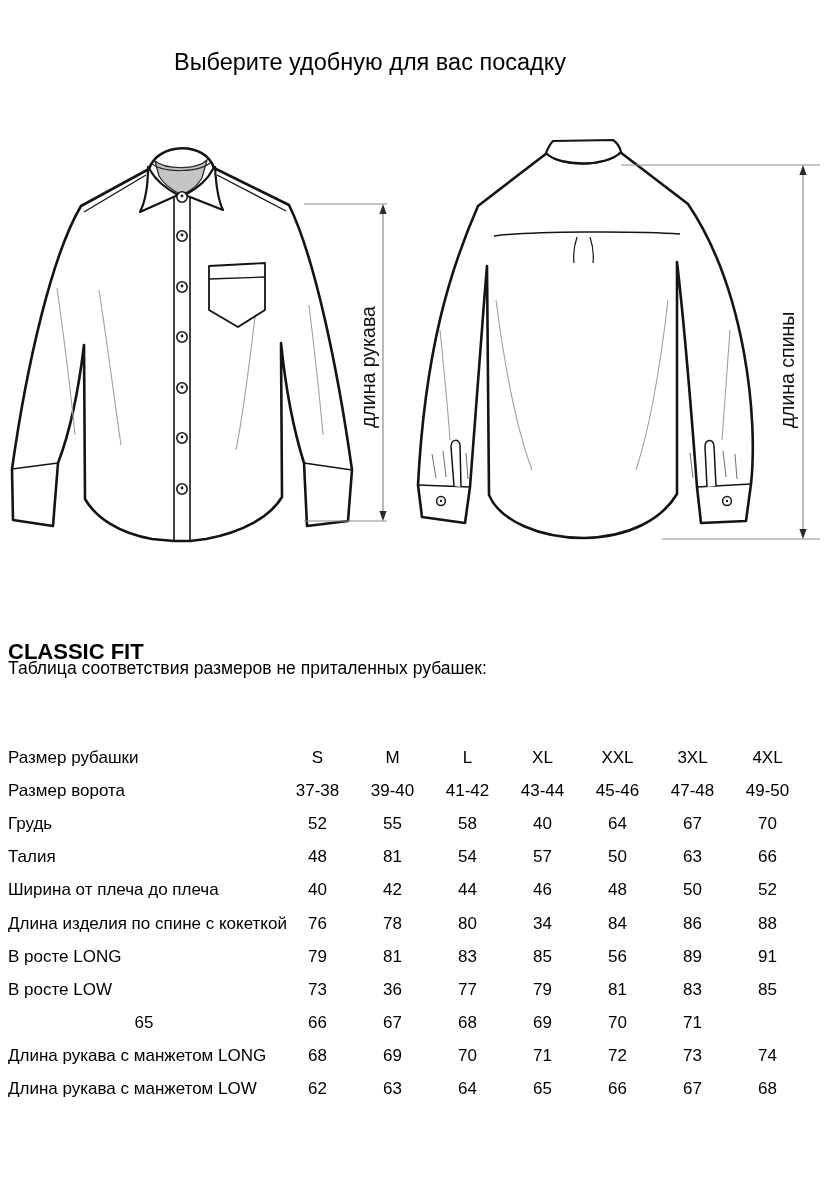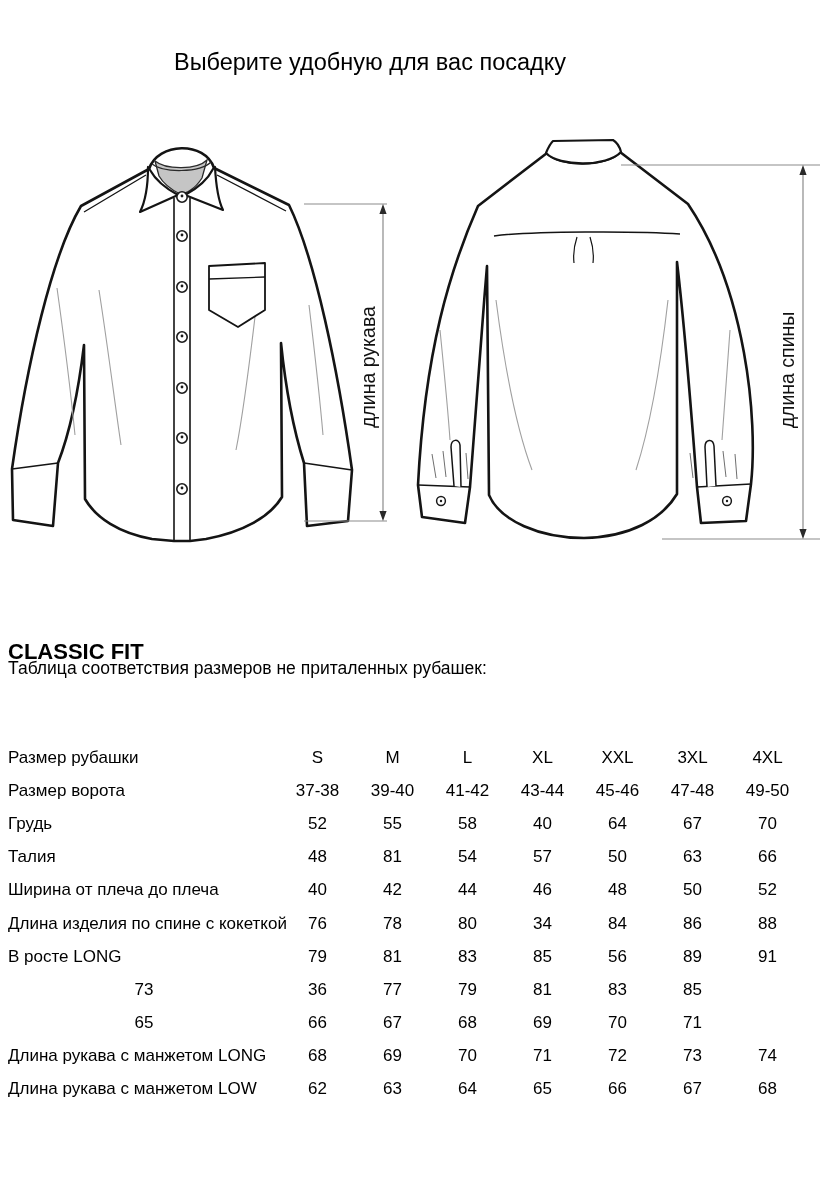--- a/index.html
+++ b/index.html
@@ -211,20 +211,21 @@
     <div class="tcell">79</div>
         <div class="tcell">81</div>
         <div class="tcell">83</div>
         <div class="tcell">85</div>
         <div class="tcell">56</div>
         <div class="tcell">89</div>
         <div class="tcell">91</div>
       </div>
 
     <div class="trow">
+      <div class="tlabel">В росте LOW</div>
     <div class="tcell">73</div>
         <div class="tcell">36</div>
         <div class="tcell">77</div>
         <div class="tcell">79</div>
         <div class="tcell">81</div>
         <div class="tcell">83</div>
         <div class="tcell">85</div>
       </div>
 
     <div class="trow">

